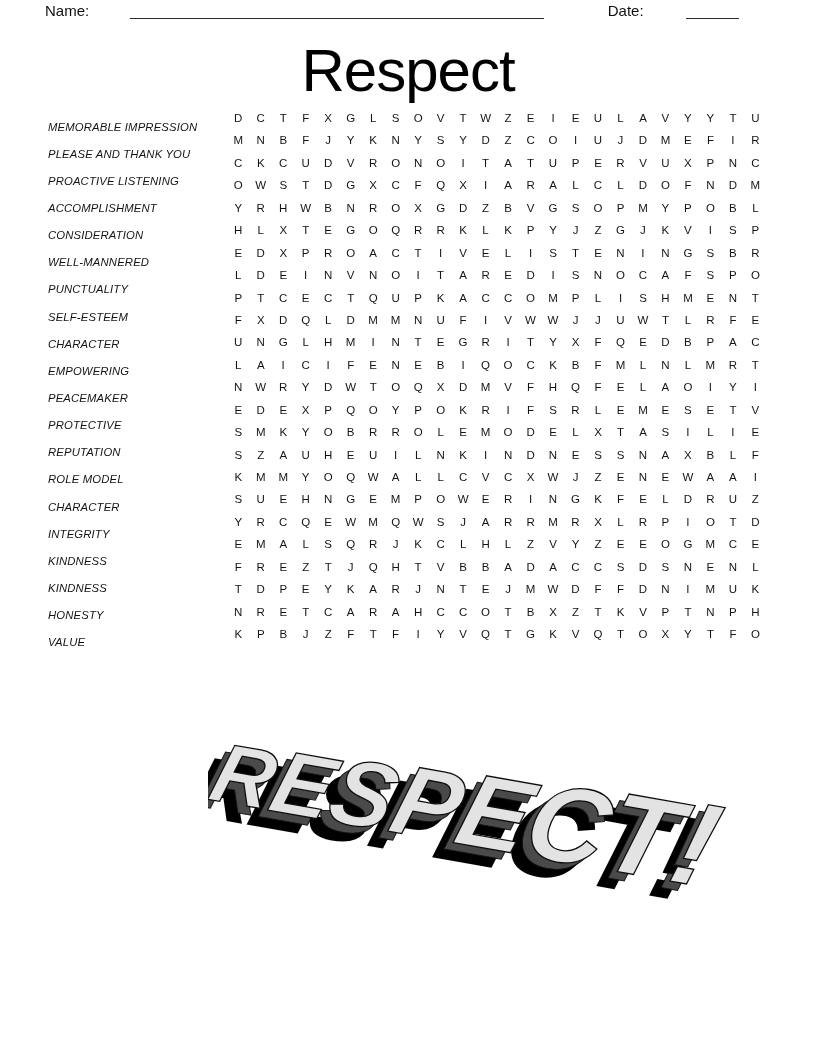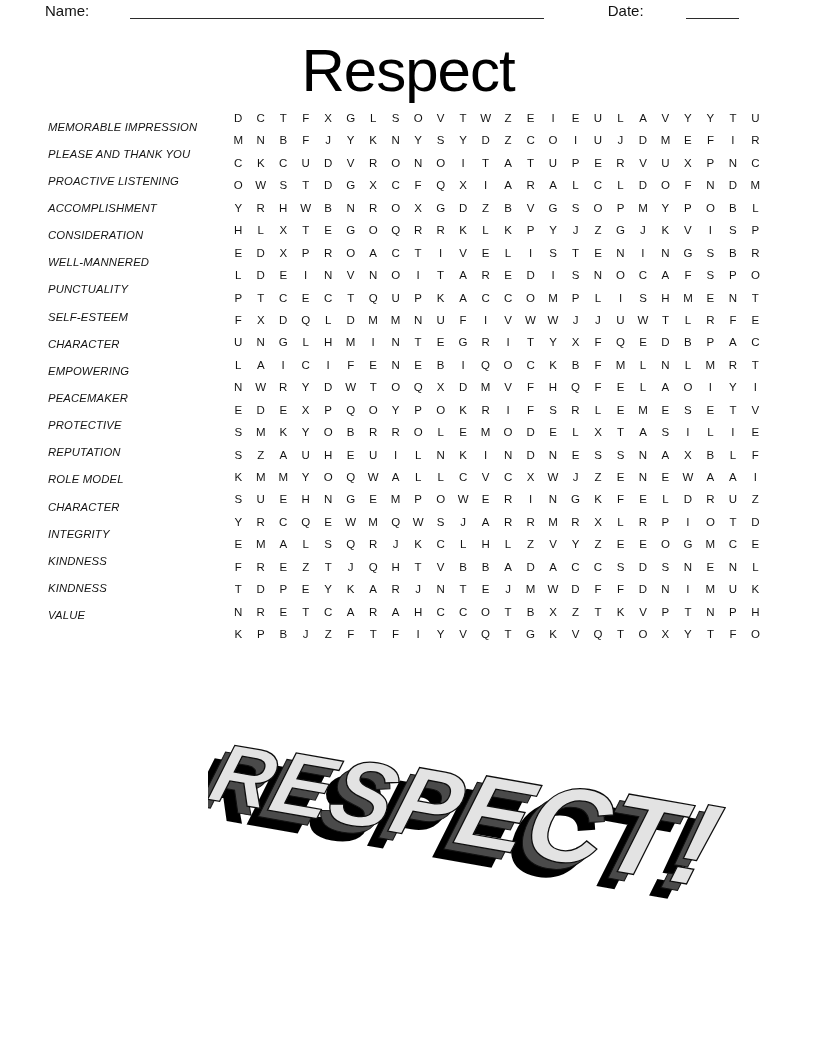--- a/index.html
+++ b/index.html
@@ -116,20 +116,21 @@
     <li>CHARACTER</li>
     <li>EMPOWERING</li>
     <li>PEACEMAKER</li>
     <li>PROTECTIVE</li>
     <li>REPUTATION</li>
     <li>ROLE MODEL</li>
     <li>CHARACTER</li>
     <li>INTEGRITY</li>
     <li>KINDNESS</li>
     <li>KINDNESS</li>
+    <li>HONESTY</li>
     <li>VALUE</li>
   </ul>
 
 <div class="grid">
     <span class="cell">D</span>
     <span class="cell">C</span>
     <span class="cell">T</span>
     <span class="cell">F</span>
     <span class="cell">X</span>
     <span class="cell">G</span>

